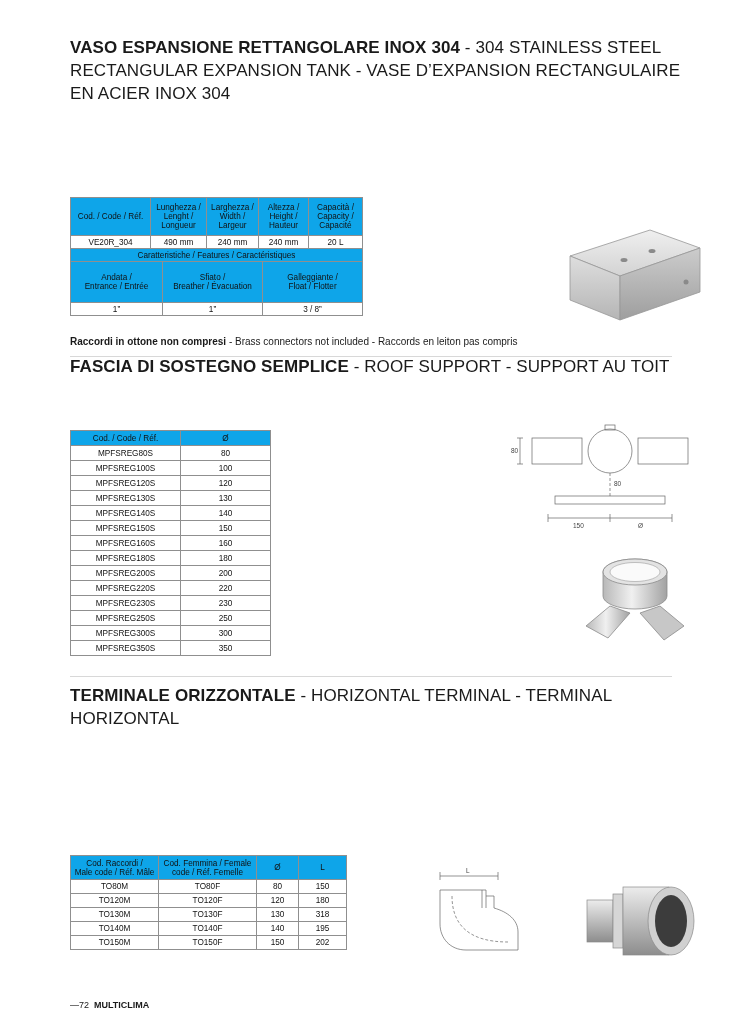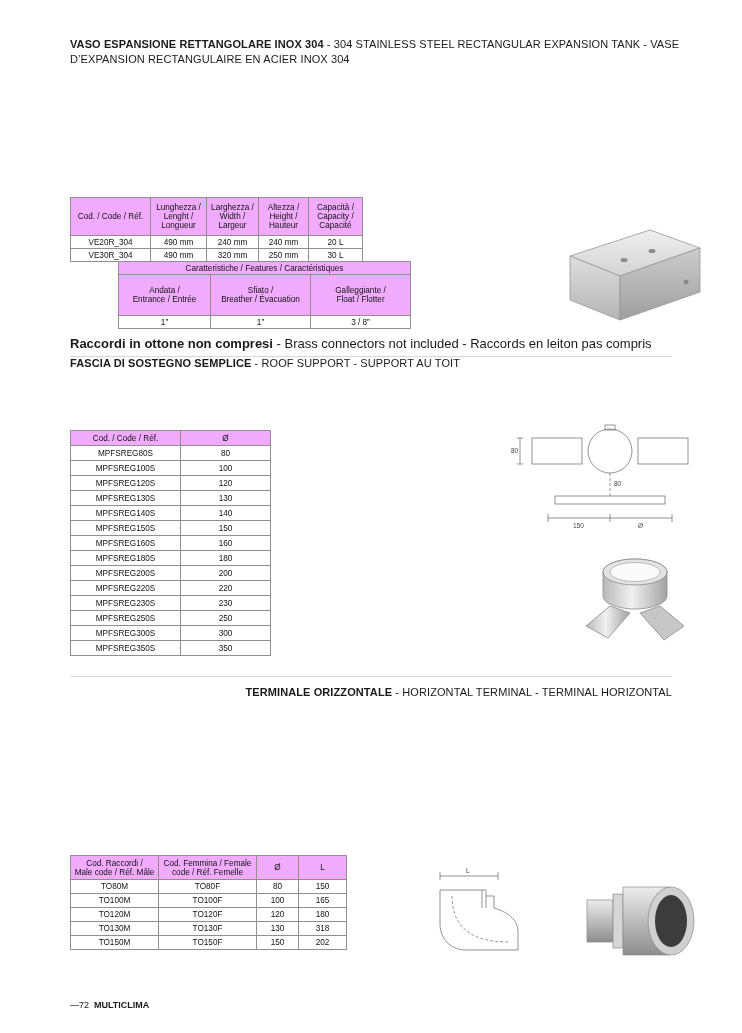--- a/index.html
+++ b/index.html
@@ -8,21 +8,21 @@
     position:relative;
     width:742px; height:1033px;
     margin:0 auto;
     background:#ffffff;
     font-family:"Liberation Sans", sans-serif;
     color:#1a1a1a;
     overflow:hidden;
   }
   .section-title {
     position:absolute;
-    font-size:11px;
+    font-size:17px;
     line-height:1.35;
     letter-spacing:0.1px;
   }
   .section-title .bold { font-weight:bold; }
 
   .rule {
     position:absolute; left:70px; width:602px; height:0;
     border-top:1px solid #d8d8d8;
   }
 
@@ -32,39 +32,39 @@
     font-size:8.2px;
     color:#111;
   }
   th, td {
     border:1px solid #8f8f8f;
     text-align:center;
     vertical-align:middle;
     padding:1px 2px;
     font-weight:normal;
   }
-  th { background:#f0abfc; white-space:pre-line; }
+  th { background:#0ea5e9; white-space:pre-line; }
   td { background:#ffffff; }
 
   #tank-title    { left:70px; top:37px;  width:618px; }
   #roof-title    { left:70px; top:356px; width:618px; }
-  #terminal-title{ left:54px; top:685px; width:618px;text-align:right; }
+  #terminal-title{ left:70px; top:685px; width:618px; }
 
   #tank-tables { position:absolute; left:70px; top:197px; }
   #tank-main   { width:292px; }
   #tank-main thead tr { height:38px; }
   #tank-main tbody tr { height:13px;padding-left:24px; }
-  #tank-features { width:292px; margin-top:-1px;margin-left:48px; }
+  #tank-features { width:292px; margin-top:-1px; }
   #tank-features .span-row th { height:13px; }
   #tank-features .cols-row th { height:41px; }
   #tank-features tbody tr { height:13px; }
 
   #tank-note {
     position:absolute; left:70px; top:336px;
-    font-size:13px;
+    font-size:10px;
   }
   #tank-note .bold { font-weight:bold; }
 
   #roof-table { position:absolute; left:70px; top:430px; width:200px; }
   #roof-table thead tr { height:15px; }
   #roof-table tbody tr { height:15px;padding-left:28px; }
 
   #terminal-table { position:absolute; left:70px; top:855px; width:276px; }
   #terminal-table thead tr { height:24px; }
   #terminal-table tbody tr { height:14px; }
@@ -121,27 +121,20 @@
 Capacité</th>
         </tr>
       </thead>
       <tbody id="tank-rows">
           <tr>
             <td>VE20R_304</td>
             <td>490 mm</td>
             <td>240 mm</td>
             <td>240 mm</td>
             <td>20 L</td>
-          </tr>
-          <tr>
-            <td>VE30R_304</td>
-            <td>490 mm</td>
-            <td>320 mm</td>
-            <td>250 mm</td>
-            <td>30 L</td>
           </tr>
         </tbody>
     </table>
 
     <table id="tank-features">
       <colgroup>
         <col style="width:92px">
           <col style="width:100px">
           <col style="width:100px">
       </colgroup>
@@ -328,36 +321,36 @@
       </tr>
     </thead>
     <tbody id="terminal-rows">
         <tr>
           <td>TO80M</td>
           <td>TO80F</td>
           <td>80</td>
           <td>150</td>
         </tr>
         <tr>
-          <td>TO100M</td>
-          <td>TO100F</td>
-          <td>100</td>
-          <td>165</td>
-        </tr>
-        <tr>
           <td>TO120M</td>
           <td>TO120F</td>
           <td>120</td>
           <td>180</td>
         </tr>
         <tr>
           <td>TO130M</td>
           <td>TO130F</td>
           <td>130</td>
           <td>318</td>
+        </tr>
+        <tr>
+          <td>TO140M</td>
+          <td>TO140F</td>
+          <td>140</td>
+          <td>195</td>
         </tr>
         <tr>
           <td>TO150M</td>
           <td>TO150F</td>
           <td>150</td>
           <td>202</td>
         </tr>
       </tbody>
   </table>
 

